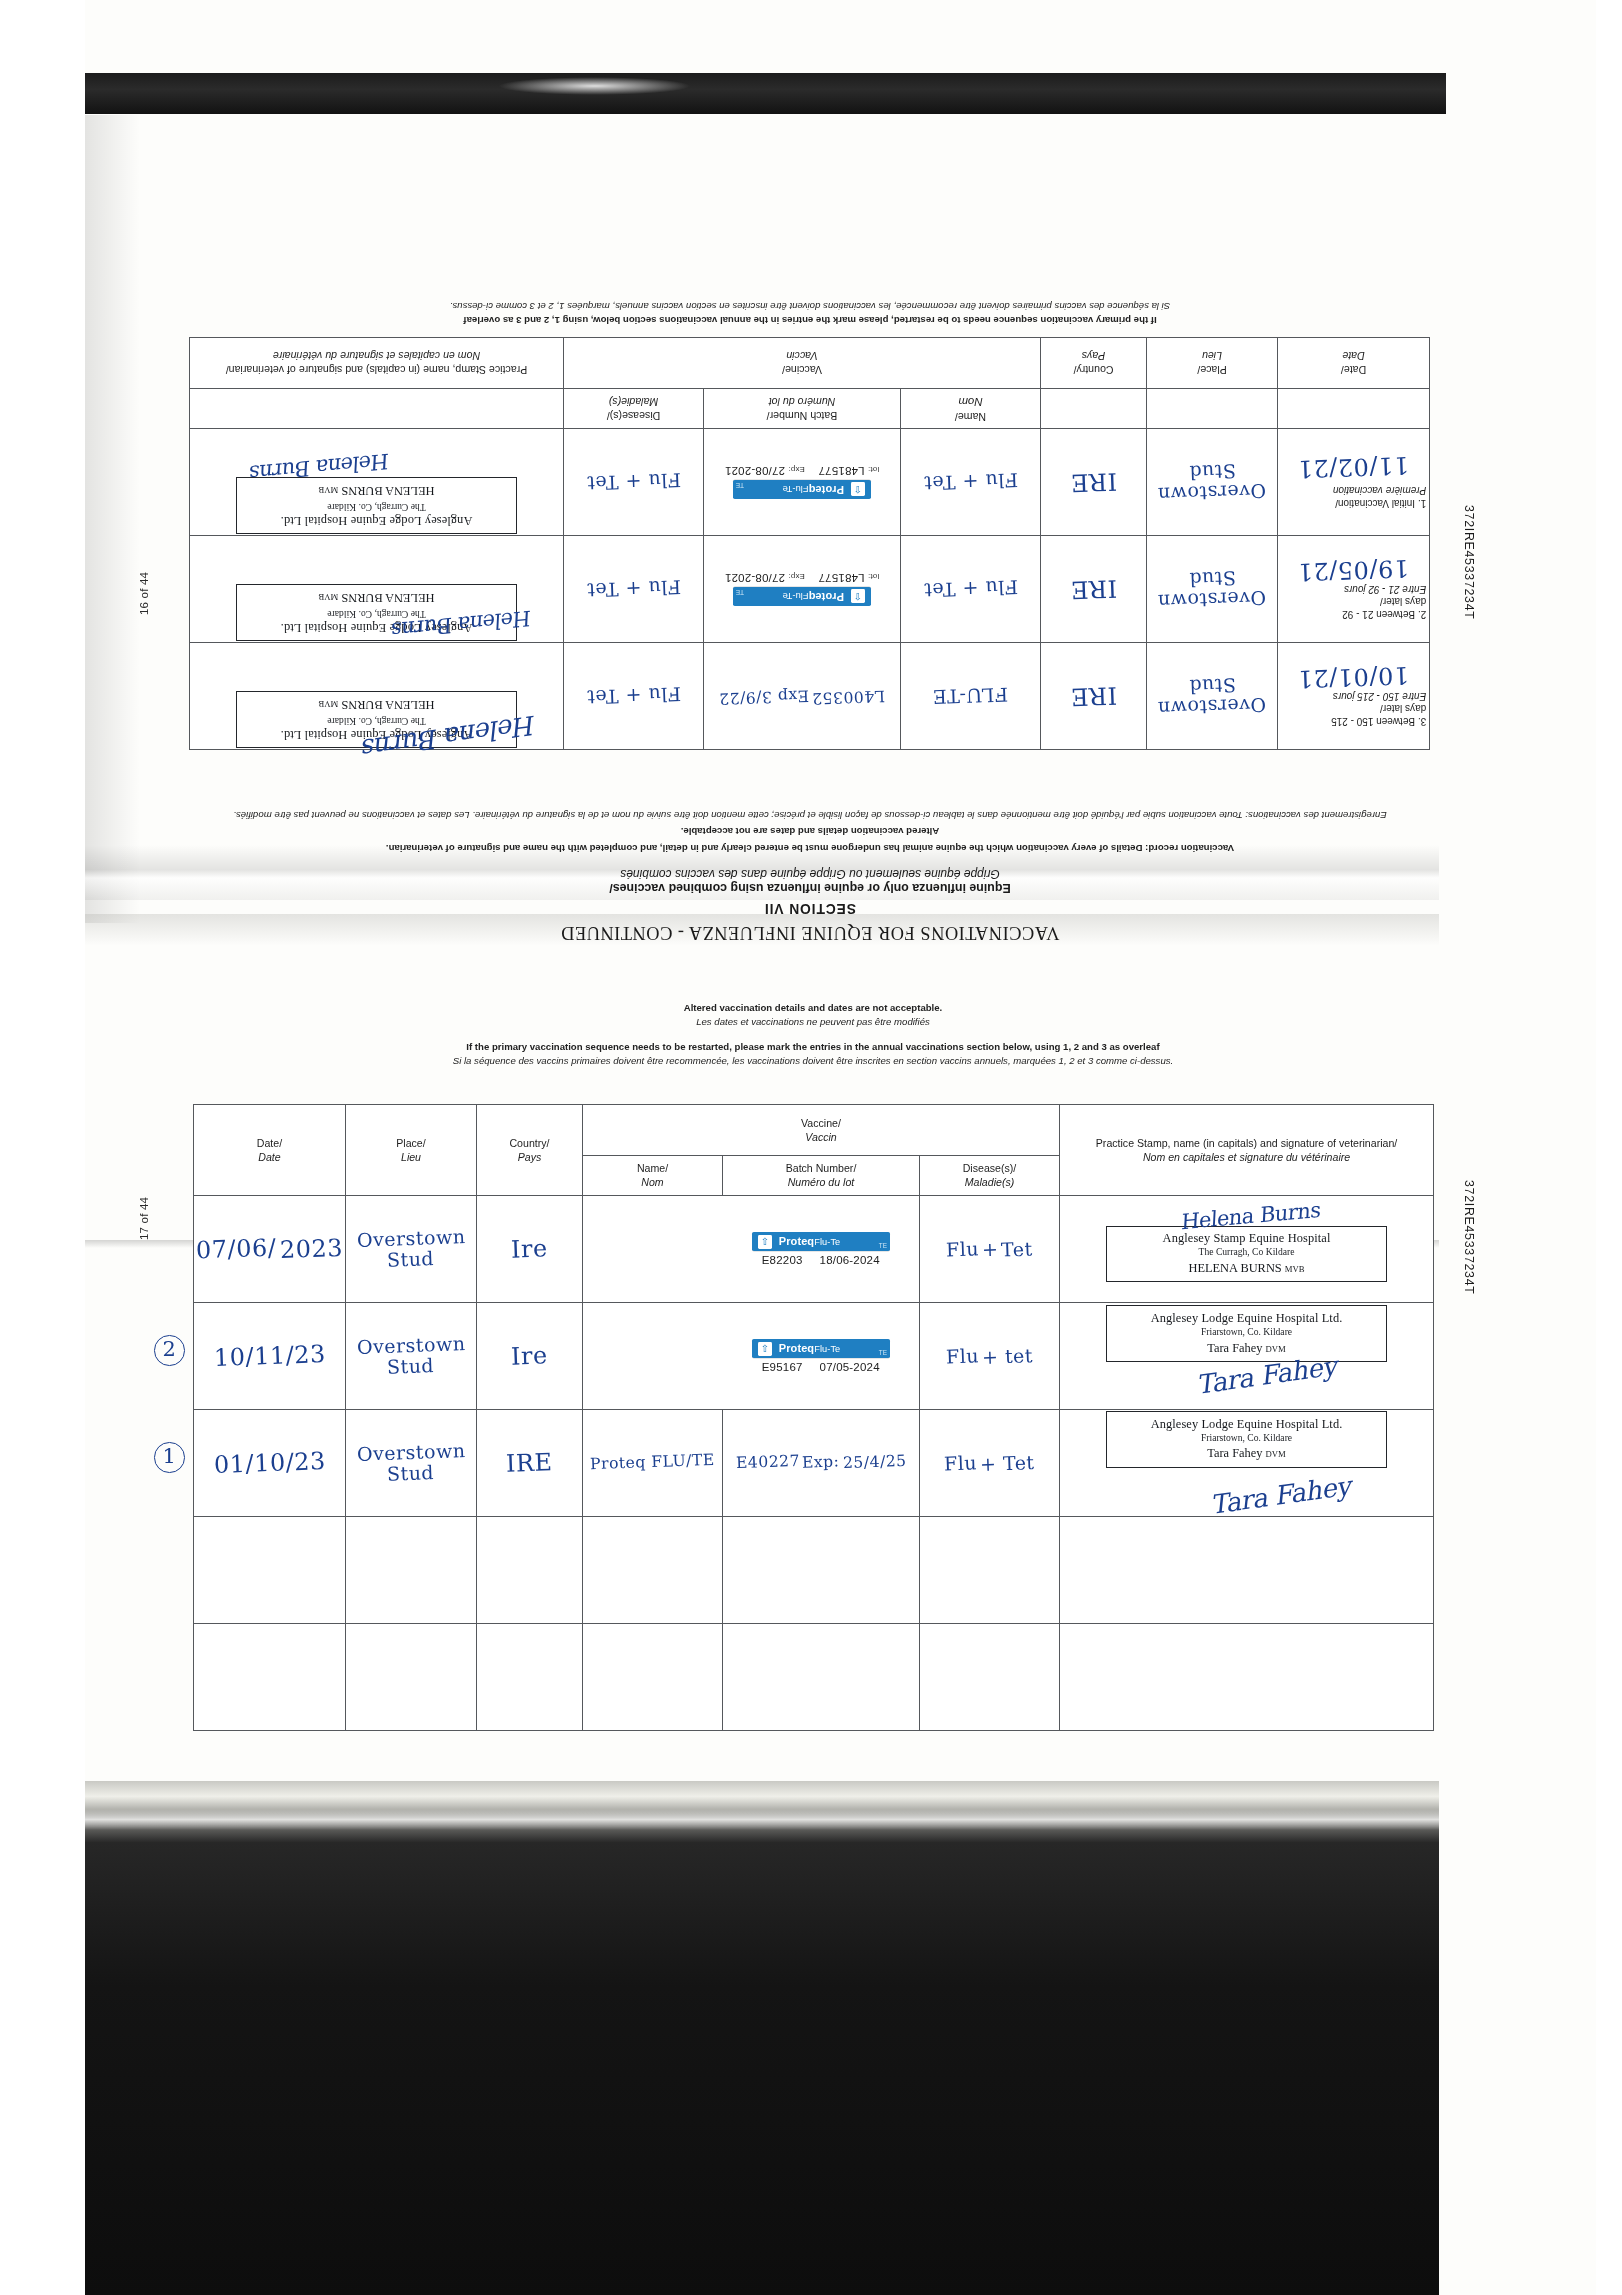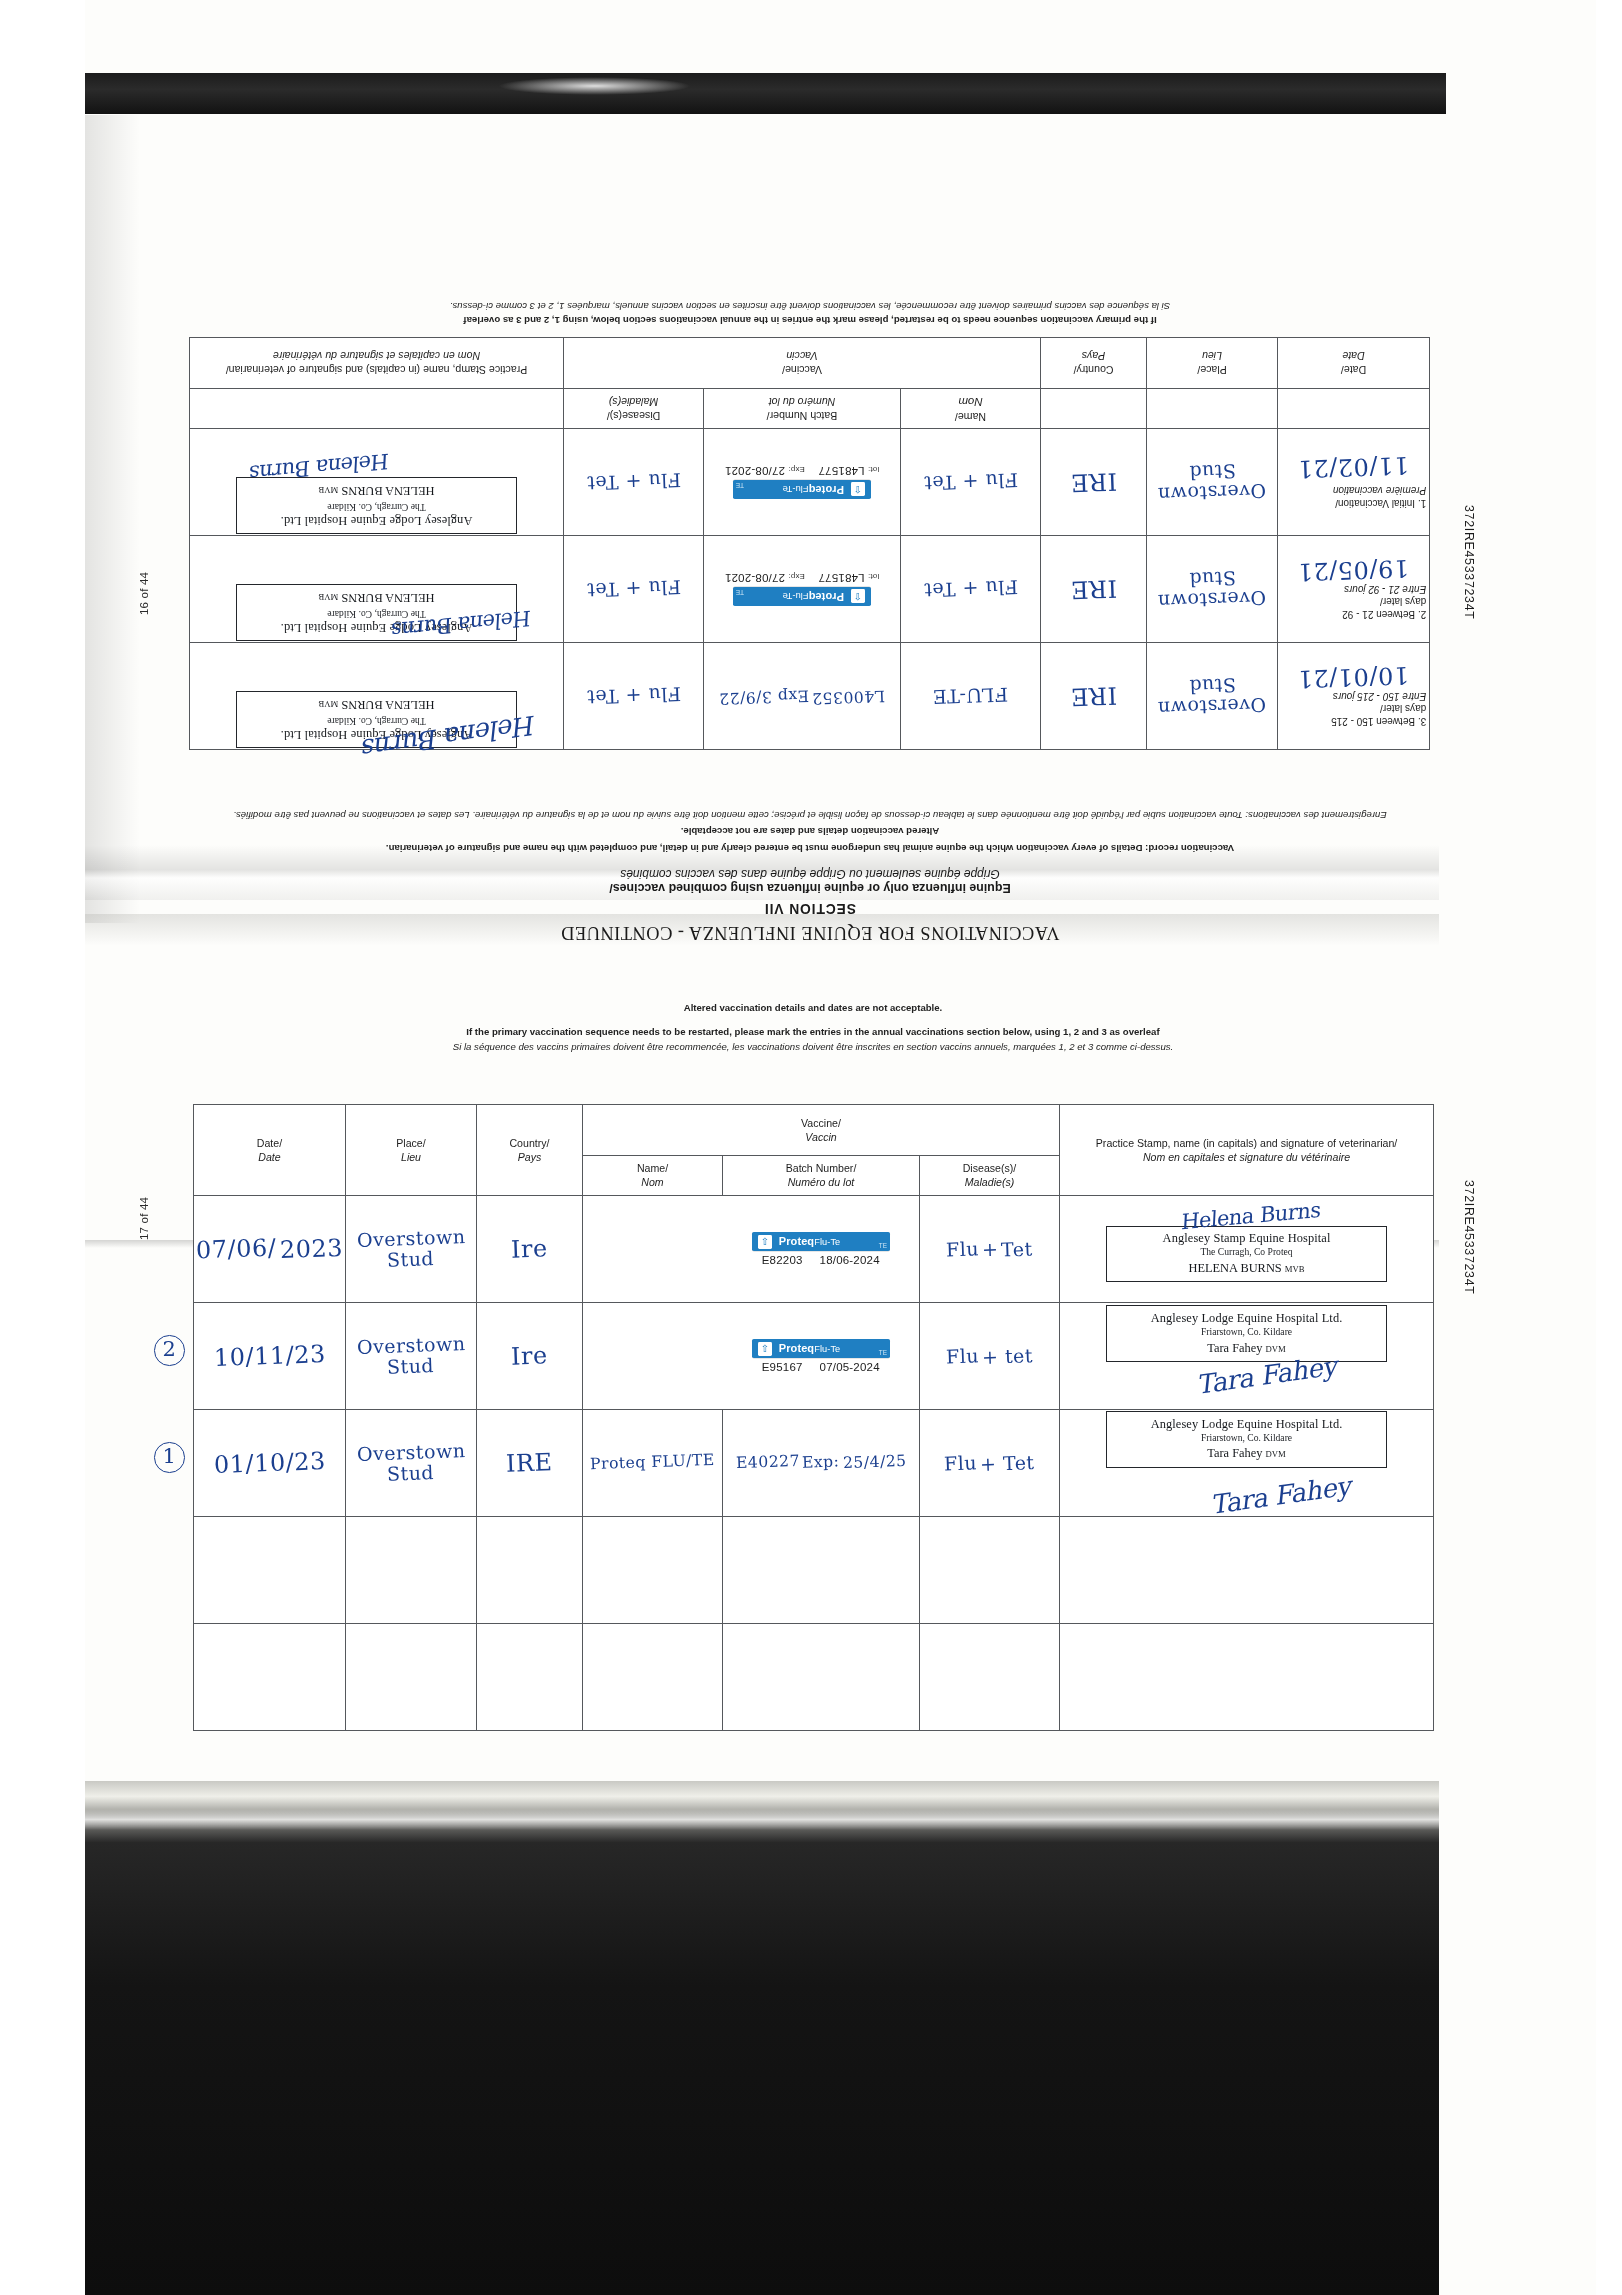--- a/index.html
+++ b/index.html
@@ -533,20 +533,21 @@
     </div>
   </div>
 </div>
 
 <div class="page-num left" style="left:138px; top:615px;">16 of 44</div>
 <div class="barcode-txt" style="left:1476px; top:505px;">372IRE45337234T</div>
 
 <div class="half-bottom">
   <div style="position:absolute; left:193px; top:0px; width:1240px;">
     <div class="note-small b">Altered vaccination details and dates are not acceptable.</div>
+    <div class="note-small" style="font-style:italic">Les dates et vaccinations ne peuvent pas être modifiés</div>
     <div style="height:10px"></div>
     <div class="note-small b">If the primary vaccination sequence needs to be restarted, please mark the entries in the annual vaccinations section below, using 1, 2 and 3 as overleaf</div>
     <div class="note-small" style="font-style:italic">Si la séquence des vaccins primaires doivent être recommencée, les vaccinations doivent être inscrites en section vaccins annuels, marquées 1, 2 et 3 comme ci-dessus.</div>
   </div>
 
   <div class="vac-block" style="left:193px; top:103px;">
     <table class="vac">
       <colgroup>
         <col class="c-date">
           <col class="c-place">
@@ -623,21 +624,21 @@
             <div class="hw sm">Flu</div>
             <div class="hw sm">+</div>
             <div class="hw sm">Tet</div>
           </td>
           <td class="row-cell">
             <div class="stampwrap">
               <div style="height:8.3px"></div>
               <div class="sig" style="margin-left:9.2px">Helena Burns</div>
               <div class="stamp" style="margin-top:-2.8px">
                 <div class="l1">Anglesey Stamp Equine Hospital</div>
-                <div class="l2">The Curragh, Co Proteq</div>
+                <div class="l2">The Curragh, Co Kildare</div>
                 <div class="l3"><span>HELENA BURNS</span> <span class="sc">MVB</span></div>
               </div>
             </div>
           </td>
         </tr>
 
         <tr>
           <td class="row-cell">
             <div class="circled" style="top:32px">2</div>
             <div class="hw">10/11/23</div>

